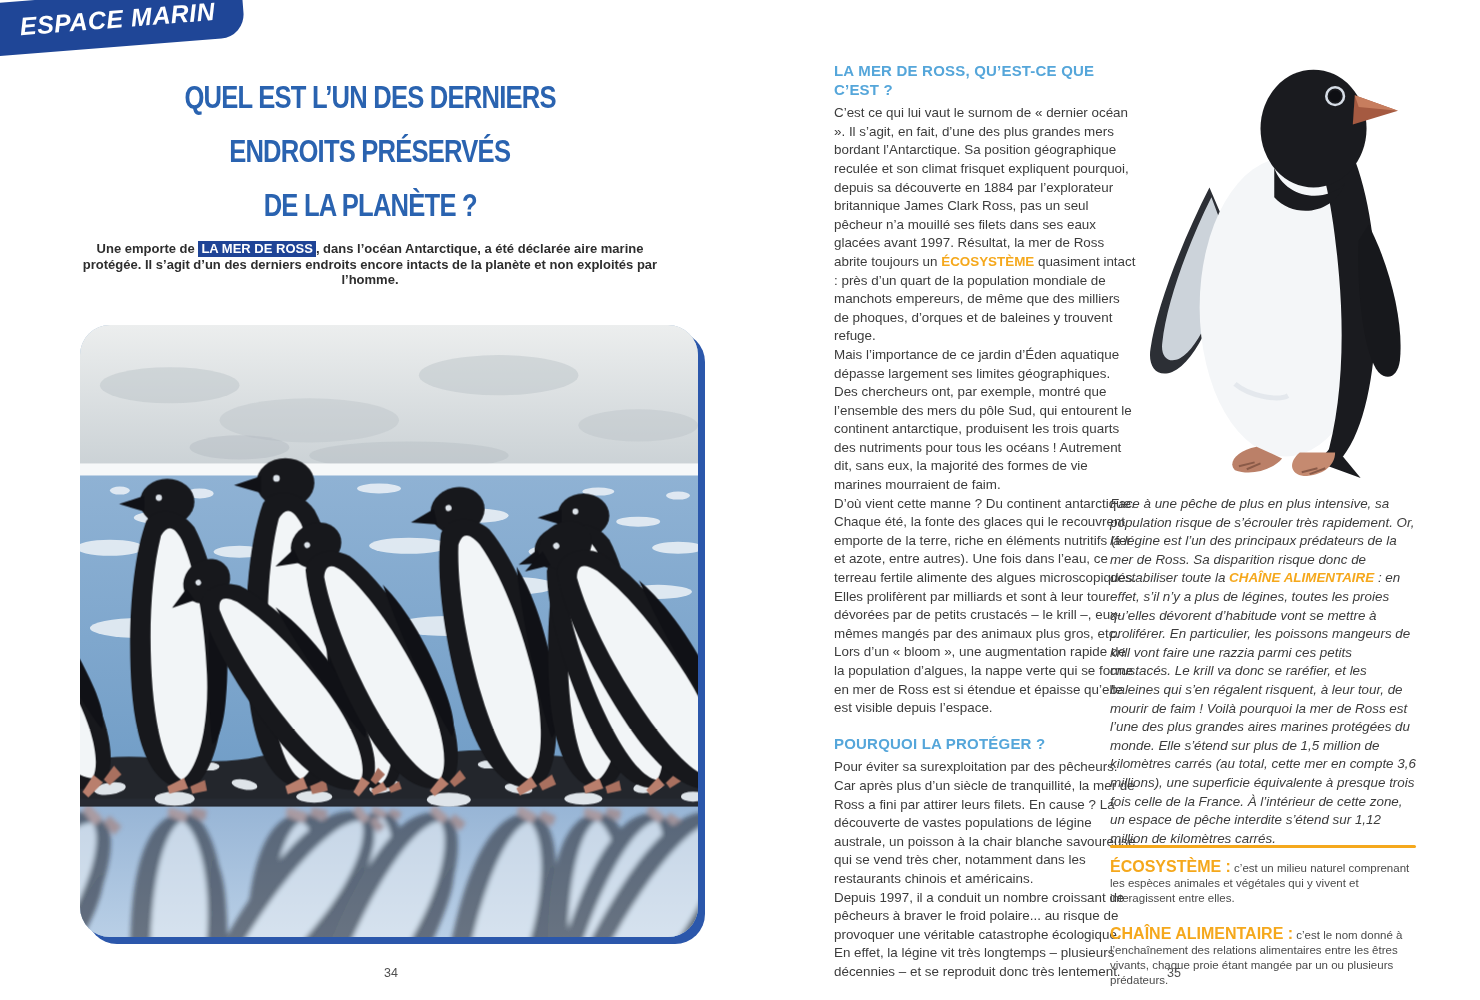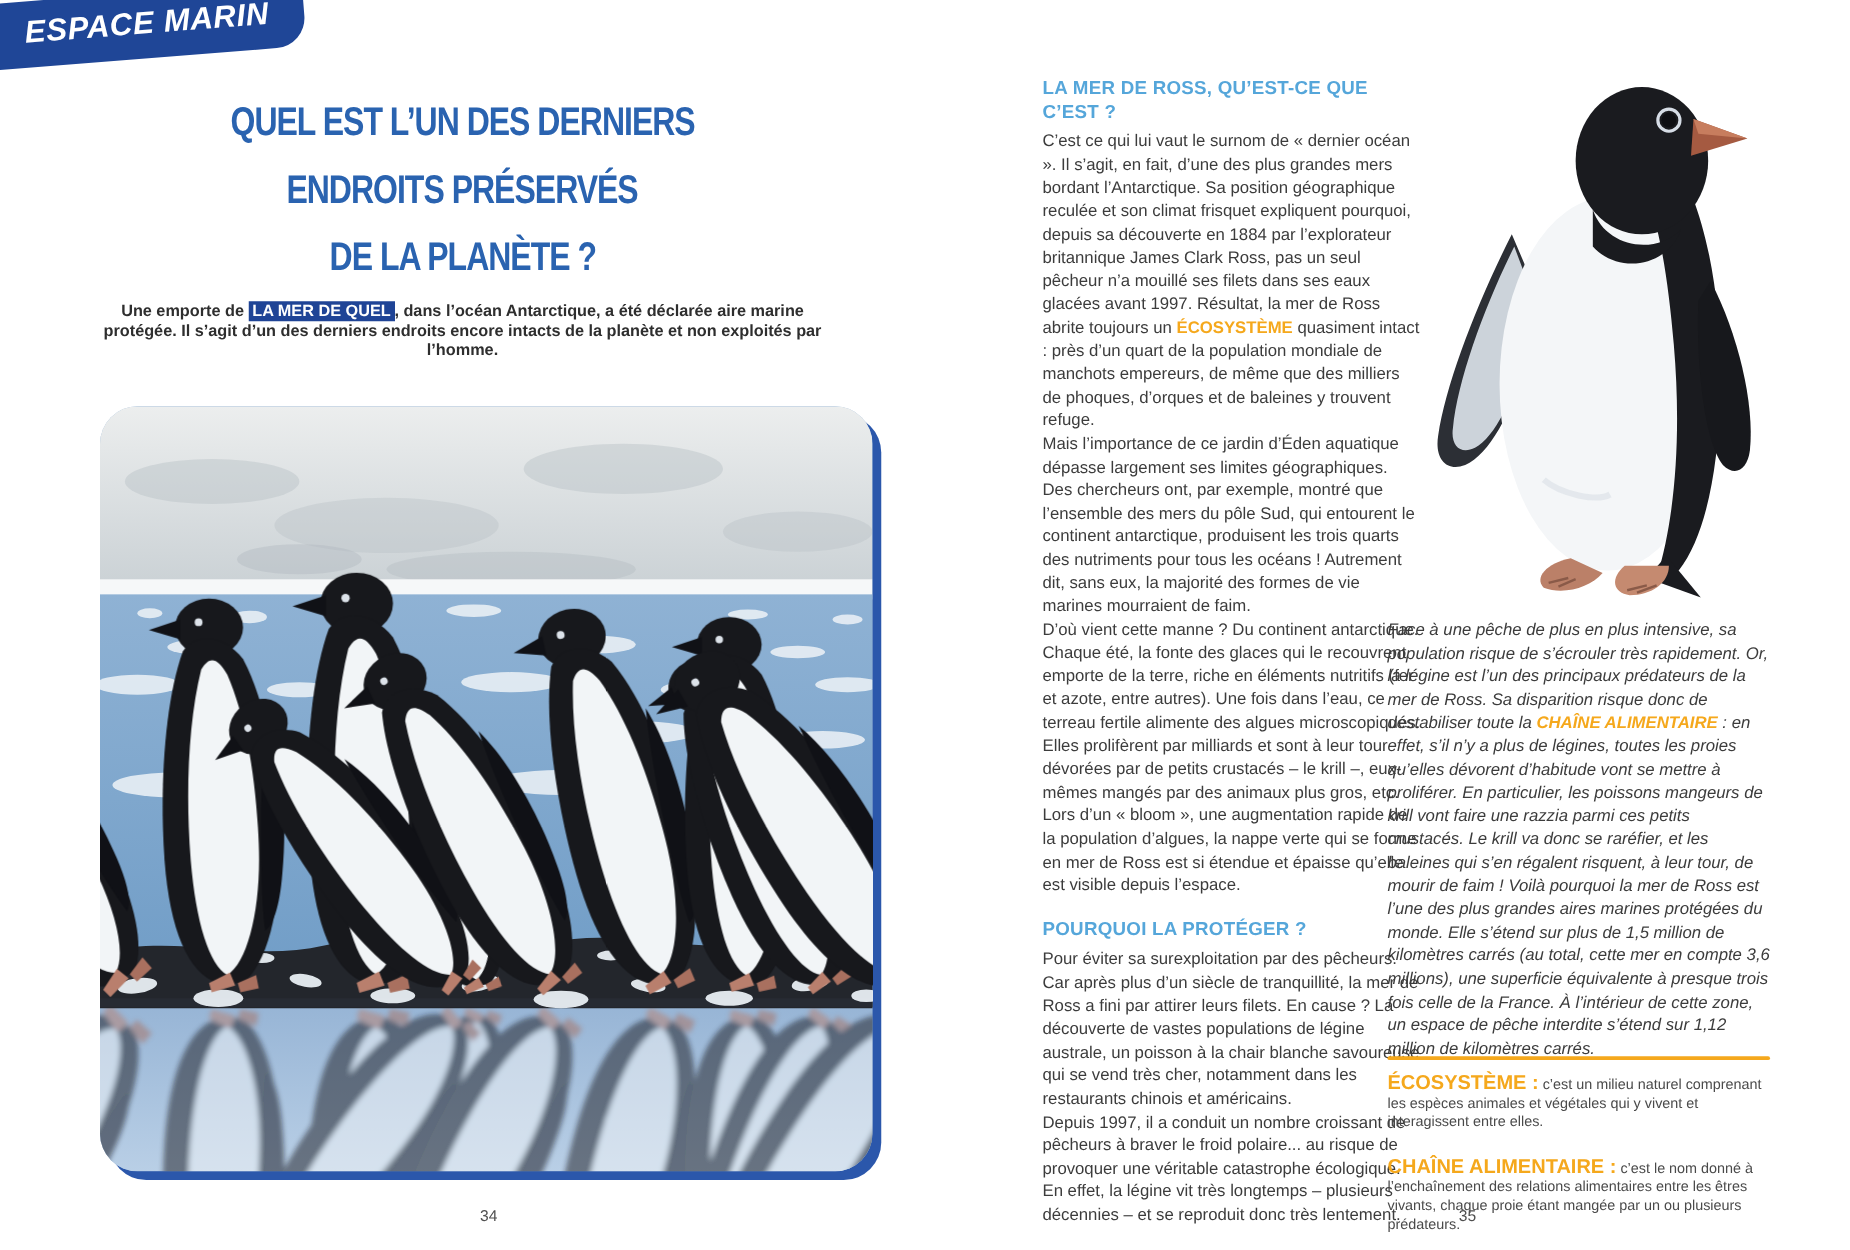--- a/index.html
+++ b/index.html
@@ -100,21 +100,21 @@
 <body>
 
 <div class="badge">ESPACE MARIN</div>
 
 <h1 class="title">
   <span class="tline">QUEL EST L’UN DES DERNIERS</span><br>
   <span class="tline">ENDROITS PRÉSERVÉS</span><br>
   <span class="tline">DE LA PLANÈTE ?</span>
 </h1>
 
-<p class="intro"><span>Une emporte de </span><span class="hl">LA MER DE QUEL</span><span>, dans l’océan Antarctique, a été déclarée aire marine protégée. Il s’agit d’un des derniers endroits encore intacts de la planète et non exploités par l’homme.</span></p>
+<p class="intro"><span>Une emporte de </span><span class="hl">LA MER DE ROSS</span><span>, dans l’océan Antarctique, a été déclarée aire marine protégée. Il s’agit d’un des derniers endroits encore intacts de la planète et non exploités par l’homme.</span></p>
 
 <figure class="photo">
   <svg viewBox="0 0 620 610" preserveAspectRatio="none">
     <defs>
       <linearGradient id="gSky" x1="0" y1="0" x2="0" y2="1">
         <stop offset="0" stop-color="#eceeee"></stop>
           <stop offset="1" stop-color="#c9d0d4"></stop>
       </linearGradient>
       <linearGradient id="gSea" x1="0" y1="0" x2="0" y2="1">
         <stop offset="0" stop-color="#8fb2d4"></stop>

